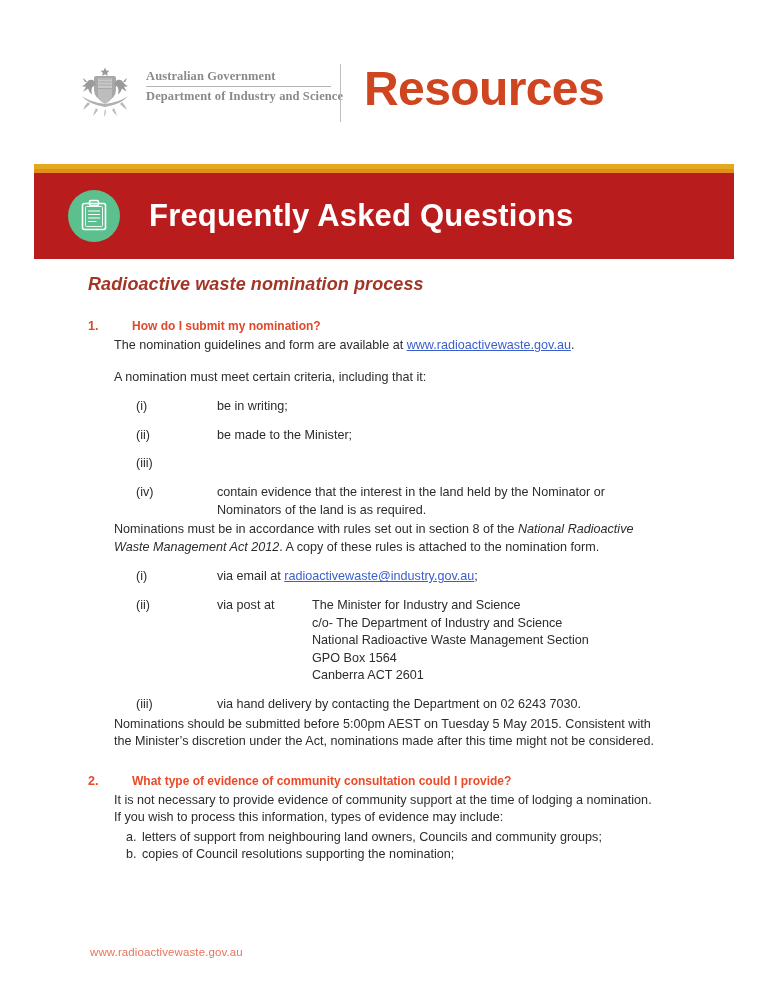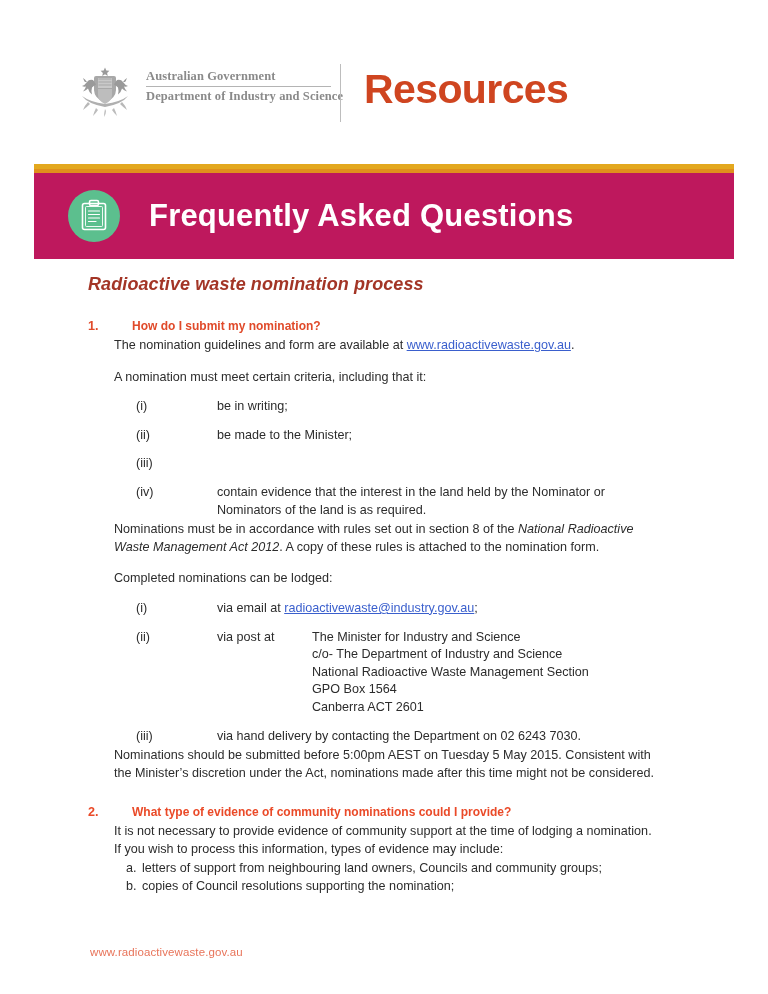--- a/index.html
+++ b/index.html
@@ -59,21 +59,21 @@
     left: 340px;
     top: 64px;
     width: 1px;
     height: 58px;
     background: #bdbdbd;
   }
   .resources {
     position: absolute;
     left: 364px;
     top: 64px;
-    font-size: 41px;
+    font-size: 48px;
     font-weight: bold;
     color: #cf4520;
     letter-spacing: -0.6px;
     line-height: 50px;
     white-space: nowrap;
   }
 
   
   .banner-wrap {
     position: absolute;
@@ -84,21 +84,21 @@
   .banner-stripe-gold {
     height: 5px;
     background: #e3a81e;
   }
   .banner-stripe-gold2 {
     height: 4px;
     background: #e08f1c;
   }
   .banner {
     height: 86px;
-    background: #be185d;
+    background: #b91c1c;
     position: relative;
     display: flex;
     align-items: center;
   }
   .faq-icon {
     margin-left: 34px;
     width: 52px;
     height: 52px;
     border-radius: 50%;
     background: #5cbf8e;
@@ -322,21 +322,20 @@
           <span class="rn">(iii)</span>
         </li>
         <li>
           <span class="rn">(iv)</span>
           <span class="rtxt">contain evidence that the interest in the land held by the Nominator or Nominators of the land is as required.</span>
         </li>
       </ul>
 
       <p class="para"><span>Nominations must be in accordance with rules set out in section 8 of the </span><span class="it">National Radioactive Waste Management Act 2012</span><span>.  A copy of these rules is attached to the nomination form.</span></p>
 
-      <p class="para">Completed nominations can be lodged:</p>
 
       <ul class="rlist">
         <li>
           <span class="rn">(i)</span>
           <span class="rtxt"><span>via email at </span><a class="link" href="#">radioactivewaste@industry.gov.au</a><span>;</span></span>
         </li>
         <li>
           <span class="rn">(ii)</span>
           <span class="rtxt">
             <span class="post-row">
@@ -357,21 +356,21 @@
         </li>
       </ul>
 
       <p class="para">Nominations should be submitted before 5:00pm AEST on Tuesday 5 May 2015. Consistent with the Minister’s discretion under the Act, nominations made after this time might not be considered.</p>
     </div>
   </div>
 
   <div class="qblock">
     <div class="q-row">
       <div class="q-num">2.</div>
-      <div class="q-text">What type of evidence of community nominations could I provide?</div>
+      <div class="q-text">What type of evidence of community consultation could I provide?</div>
     </div>
 
     <div class="body-col">
       <p class="para tight">It is not necessary to provide evidence of community support at the time of lodging a nomination.  If you wish to process this information, types of evidence may include:</p>
       <ul class="alist">
         <li>
           <span class="an">a.</span>
           <span class="atxt">letters of support from neighbouring land owners, Councils and community groups;</span>
         </li>
         <li>

